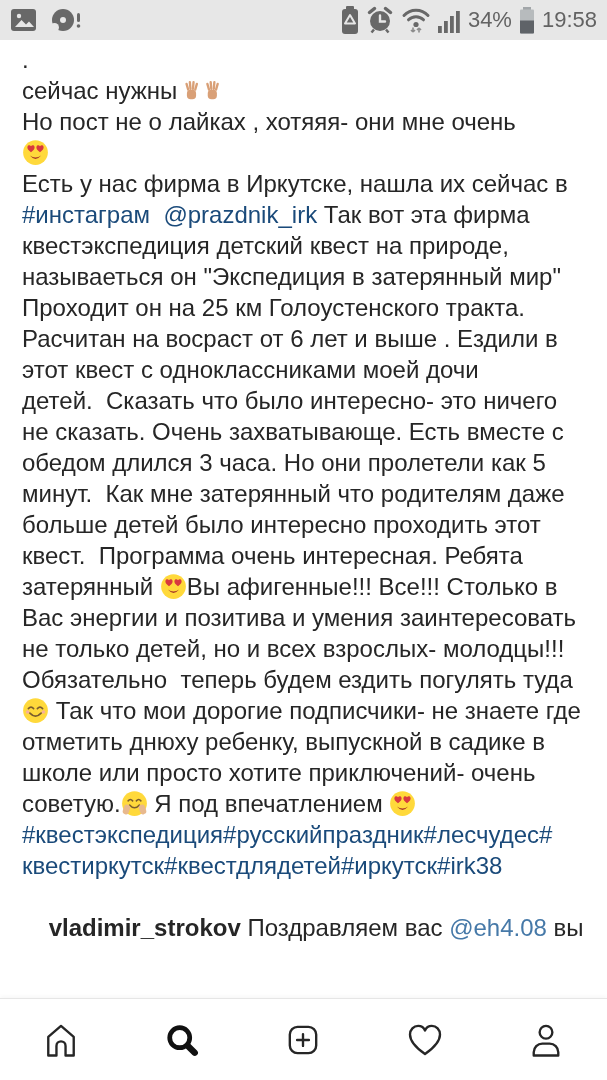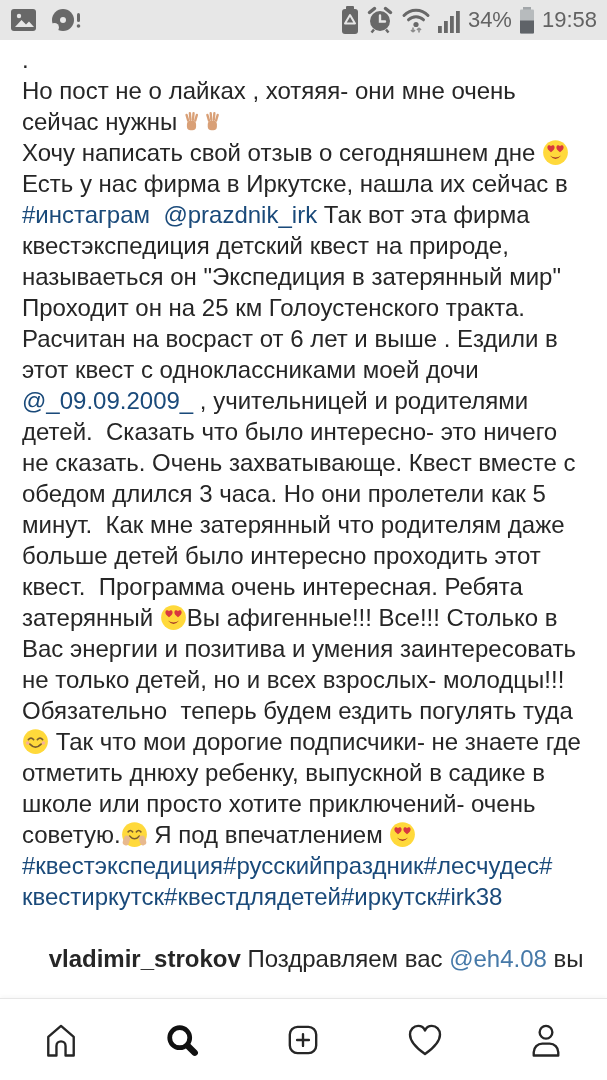--- a/index.html
+++ b/index.html
@@ -112,51 +112,50 @@
           <rect x="1" y="3.5" width="14" height="24" rx="1" fill="#b7bbbd"></rect>
           <path d="M1 14.5 h14 v12 a1 1 0 0 1 -1 1 h-12 a1 1 0 0 1 -1 -1 z" fill="#5f6368"></path>
         </svg>
       </span>
       <span class="sb-text">19:58</span>
     </div>
   </div>
 
   <div class="caption">
       <div class="cap-line"><span>.</span></div>
-      <div class="cap-line"><span>Но пост не о лайках , хотяяя- они мне очень</span></div>
       <div class="cap-line"><span>сейчас нужны </span><span class="emoji wide" title="🙌🏽"><svg class="wideglyph" viewBox="0 0 44 30">
             <g fill="#d9a077">
               <rect x="3.5" y="14" width="11" height="11.5" rx="4.5"></rect>
               <rect x="2.5" y="5.5" width="2.8" height="10" rx="1.4" transform="rotate(-16 4 10)"></rect>
               <rect x="6" y="3.5" width="2.8" height="11" rx="1.4" transform="rotate(-5 7.4 9)"></rect>
               <rect x="9.7" y="3.5" width="2.8" height="11" rx="1.4" transform="rotate(5 11 9)"></rect>
               <rect x="13.2" y="5.5" width="2.8" height="10" rx="1.4" transform="rotate(16 14.6 10)"></rect>
               <rect x="28.5" y="14" width="11" height="11.5" rx="4.5"></rect>
               <rect x="27.5" y="5.5" width="2.8" height="10" rx="1.4" transform="rotate(-16 29 10)"></rect>
               <rect x="31" y="3.5" width="2.8" height="11" rx="1.4" transform="rotate(-5 32.4 9)"></rect>
               <rect x="34.7" y="3.5" width="2.8" height="11" rx="1.4" transform="rotate(5 36 9)"></rect>
               <rect x="38.2" y="5.5" width="2.8" height="10" rx="1.4" transform="rotate(16 39.6 10)"></rect>
             </g>
           </svg></span></div>
-      <div class="cap-line"><span>Хочу написать свой отзыв о сегодняшнем дне </span><span class="emoji" title="😍"><svg viewBox="0 0 36 36">
+      <div class="cap-line"><span>Но пост не о лайках , хотяяя- они мне очень</span></div>
+      <div class="cap-line"><span class="emoji" title="😍"><svg viewBox="0 0 36 36">
             <circle cx="18" cy="18" r="16.5" fill="#ffd93b"></circle>
             <path d="M12 17.5 C8.5 15 6.5 12.5 7.3 10.2 C8 8.2 10.6 7.8 12 9.6 C13.4 7.8 16 8.2 16.7 10.2 C17.5 12.5 15.5 15 12 17.5 Z" fill="#d8383f"></path>
             <path d="M24 17.5 C20.5 15 18.5 12.5 19.3 10.2 C20 8.2 22.6 7.8 24 9.6 C25.4 7.8 28 8.2 28.7 10.2 C29.5 12.5 27.5 15 24 17.5 Z" fill="#d8383f"></path>
             <path d="M10.5 22 Q18 31 25.5 22 Q18 27 10.5 22 Z" fill="#a73a28"></path>
           </svg></span></div>
       <div class="cap-line"><span>Есть у нас фирма в Иркутске, нашла их сейчас в</span></div>
       <div class="cap-line"><span class="link">#инстаграм</span><span>  </span><span class="link">@prazdnik_irk</span><span> Так вот эта фирма</span></div>
       <div class="cap-line"><span>квестэкспедиция детский квест на природе,</span></div>
       <div class="cap-line"><span>называеться он "Экспедиция в затерянный мир"</span></div>
       <div class="cap-line"><span>Проходит он на 25 км Голоустенского тракта.</span></div>
       <div class="cap-line"><span>Расчитан на восраст от 6 лет и выше . Ездили в</span></div>
       <div class="cap-line"><span>этот квест с одноклассниками моей дочи</span></div>
-      <div class="cap-line"><span class="link">@_09.09.2009_</span><span> , учительницей и родителями</span></div>
       <div class="cap-line"><span>детей.  Сказать что было интересно- это ничего</span></div>
-      <div class="cap-line"><span>не сказать. Очень захватывающе. Квест вместе с</span></div>
+      <div class="cap-line"><span>не сказать. Очень захватывающе. Есть вместе с</span></div>
       <div class="cap-line"><span>обедом длился 3 часа. Но они пролетели как 5</span></div>
       <div class="cap-line"><span>минут.  Как мне затерянный что родителям даже</span></div>
       <div class="cap-line"><span>больше детей было интересно проходить этот</span></div>
       <div class="cap-line"><span>квест.  Программа очень интересная. Ребята</span></div>
       <div class="cap-line"><span>затерянный </span><span class="emoji" title="😍"><svg viewBox="0 0 36 36">
             <circle cx="18" cy="18" r="16.5" fill="#ffd93b"></circle>
             <path d="M12 17.5 C8.5 15 6.5 12.5 7.3 10.2 C8 8.2 10.6 7.8 12 9.6 C13.4 7.8 16 8.2 16.7 10.2 C17.5 12.5 15.5 15 12 17.5 Z" fill="#d8383f"></path>
             <path d="M24 17.5 C20.5 15 18.5 12.5 19.3 10.2 C20 8.2 22.6 7.8 24 9.6 C25.4 7.8 28 8.2 28.7 10.2 C29.5 12.5 27.5 15 24 17.5 Z" fill="#d8383f"></path>
             <path d="M10.5 22 Q18 31 25.5 22 Q18 27 10.5 22 Z" fill="#a73a28"></path>
           </svg></span><span>Вы афигенные!!! Все!!! Столько в</span></div>

